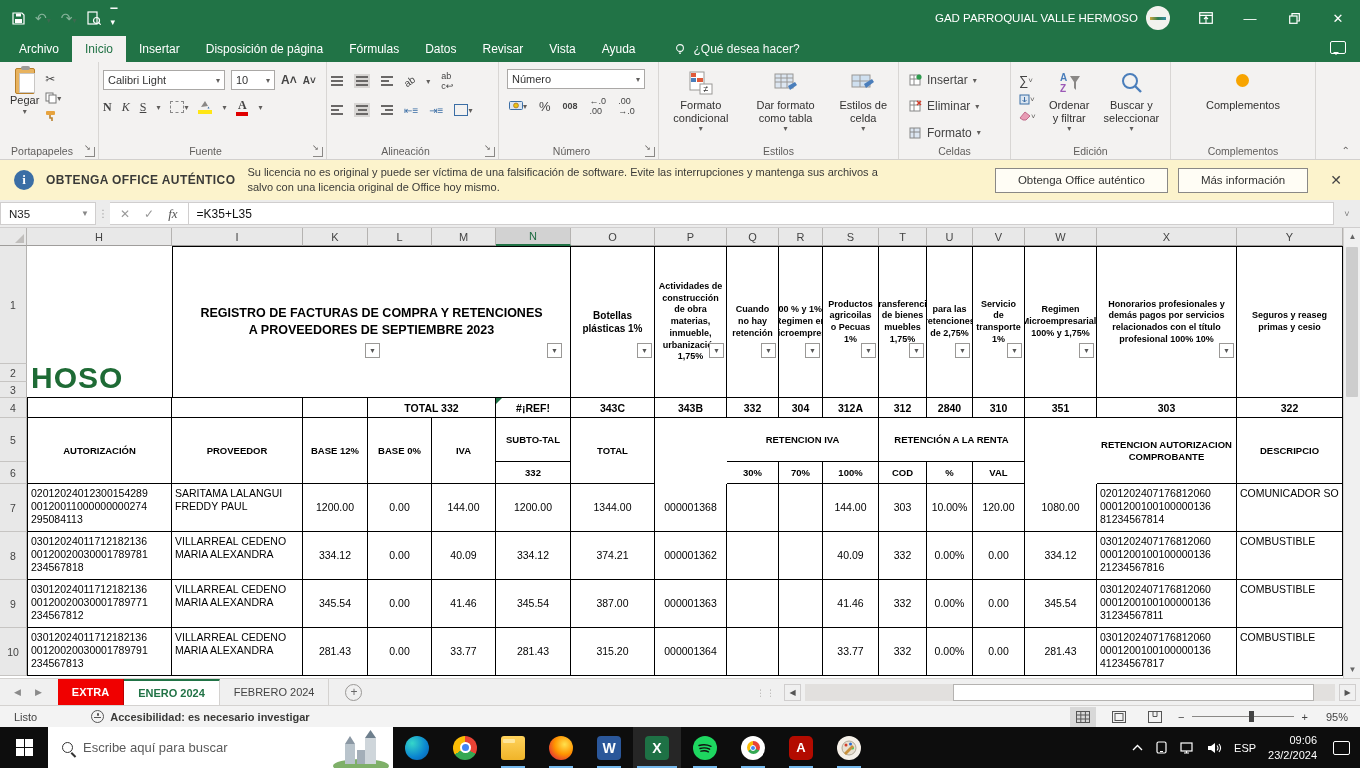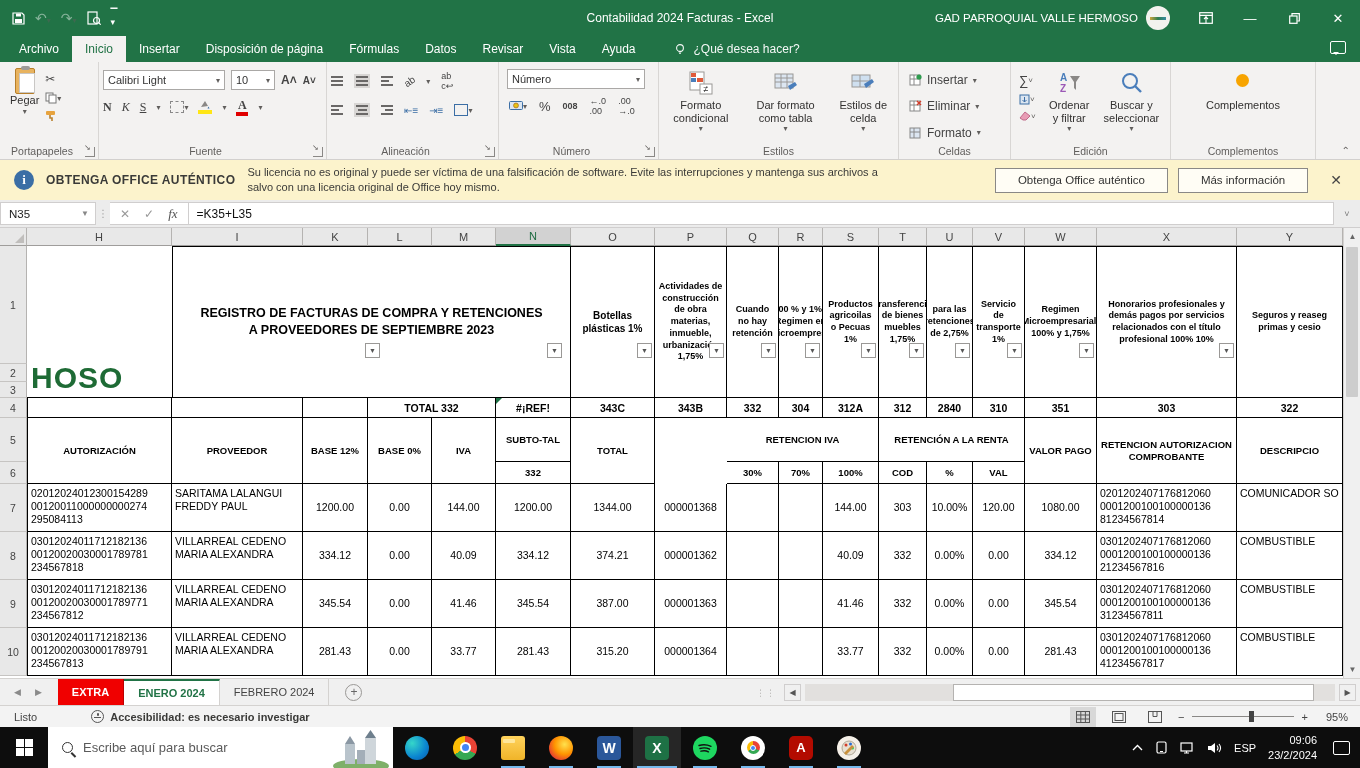--- a/index.html
+++ b/index.html
@@ -167,21 +167,20 @@
       <span class="qbtn dim">↷<span class="caret">▾</span></span>
       <span class="qbtn">
         <svg width="14" height="14" viewBox="0 0 14 14">
             <rect x="1" y="1" width="9" height="12" fill="none" stroke="#fff" stroke-width="1.2"></rect>
             <circle cx="9.5" cy="9.5" r="3" fill="none" stroke="#fff" stroke-width="1.2"></circle>
             <path d="M11.7 11.7l2 2" stroke="#fff" stroke-width="1.2"></path>
           </svg>
       </span>
       <span class="qbtn" style="font-size:9px;">▔<br>▾</span>
     </div>
-    <div class="tb-title">Contabilidad 2024 Facturas  -  Excel</div>
     <div class="tb-right">
       <span class="account-name">GAD PARROQUIAL VALLE HERMOSO</span>
       <span class="avatar"></span>
       <span class="winbtn">
         <svg width="14" height="12" viewBox="0 0 14 12">
             <rect x="0.7" y="0.7" width="12.6" height="10.6" fill="none" stroke="#fff" stroke-width="1.2"></rect>
             <path d="M0.7 3.4h12.6M7 3.4v8M5 7l2-2 2 2" stroke="#fff" stroke-width="1.1" fill="none"></path>
           </svg>
       </span>
       <span class="winbtn">—</span>
@@ -579,21 +578,20 @@
         <div class="c hc" style="grid-area: 6 / 6 / span 1 / span 1;">332</div>
         <div class="c hc" style="grid-area: 5 / 7 / span 2 / span 1;">TOTAL</div>
         <div class="c hc" style="grid-area: 5 / 9 / span 1 / span 3;">RETENCION IVA</div>
         <div class="c hc" style="grid-area: 6 / 9 / span 1 / span 1;">30%</div>
         <div class="c hc" style="grid-area: 6 / 10 / span 1 / span 1;">70%</div>
         <div class="c hc" style="grid-area: 6 / 11 / span 1 / span 1;">100%</div>
         <div class="c hc" style="grid-area: 5 / 12 / span 1 / span 3;">RETENCIÓN A LA RENTA</div>
         <div class="c hc" style="grid-area: 6 / 12 / span 1 / span 1;">COD</div>
         <div class="c hc" style="grid-area: 6 / 13 / span 1 / span 1;">%</div>
         <div class="c hc" style="grid-area: 6 / 14 / span 1 / span 1;">VAL</div>
-        <div class="c hc" style="grid-area: 5 / 15 / span 2 / span 1;">VALOR PAGO</div>
         <div class="c hc" style="grid-area: 5 / 16 / span 2 / span 1;">RETENCION AUTORIZACION COMPROBANTE</div>
         <div class="c hc" style="grid-area: 5 / 17 / span 2 / span 1;">DESCRIPCIO</div>
         <div class="c dc dl bleft" style="grid-area: 7 / 1 / span 1 / span 1;">02012024012300154289 00120011000000000274 295084113</div>
         <div class="c dc dl" style="grid-area: 7 / 2 / span 1 / span 1;">SARITAMA LALANGUI FREDDY PAUL</div>
         <div class="c dc dm" style="grid-area: 7 / 3 / span 1 / span 1;">1200.00</div>
         <div class="c dc dm" style="grid-area: 7 / 4 / span 1 / span 1;">0.00</div>
         <div class="c dc dm" style="grid-area: 7 / 5 / span 1 / span 1;">144.00</div>
         <div class="c dc dm" style="grid-area: 7 / 6 / span 1 / span 1;">1200.00</div>
         <div class="c dc dm" style="grid-area: 7 / 7 / span 1 / span 1;">1344.00</div>
         <div class="c dc dm" style="grid-area: 7 / 8 / span 1 / span 1;">000001368</div>

